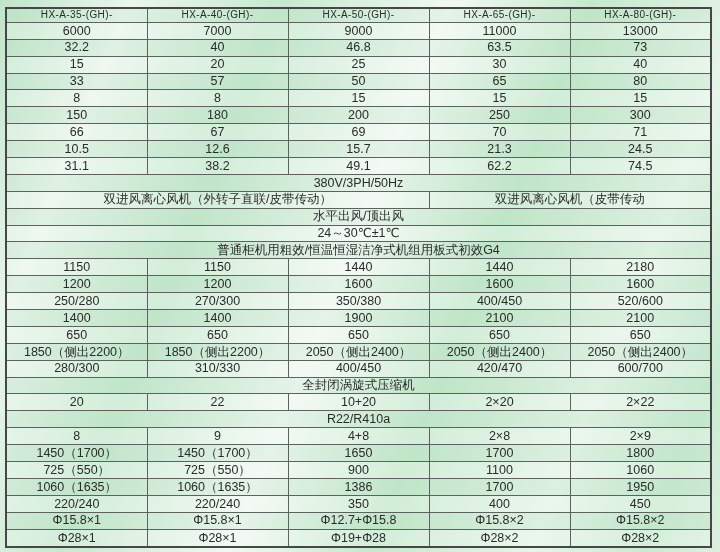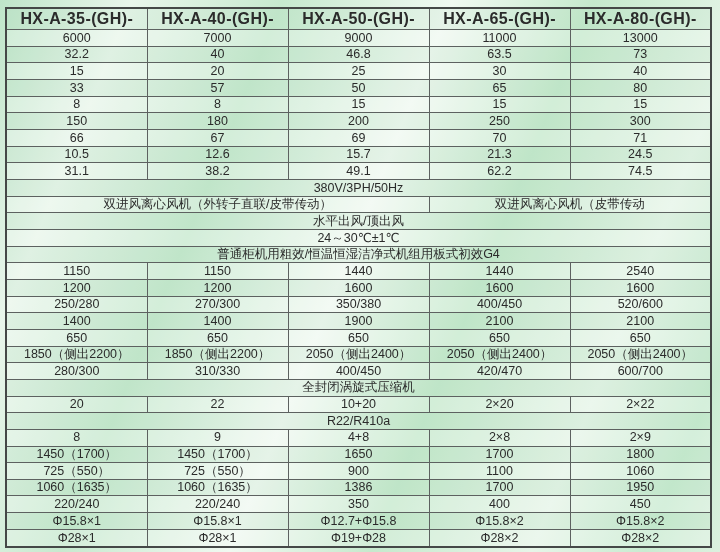--- a/index.html
+++ b/index.html
@@ -43,23 +43,22 @@
     text-align:center;
     vertical-align:middle;
     font-size:12.5px;
     line-height:1;
     color:var(--text);
     padding:0 2px;
     white-space:nowrap;
     overflow:hidden;
   }
   tr[data-name="header-row"] td{
-    font-size:16px;
+    font-size:10px;
     letter-spacing:.4px;
-    font-weight:bold;
   }
   
   tr:nth-child(even) td{
     background:rgba(255,255,255,0.22);
   }
   tr:nth-child(odd) td{
     background:rgba(137,199,154,0.10);
   }
 </style>
 </head>
@@ -159,21 +158,21 @@
           <td colspan="5" data-name="merged-cell">24～30℃±1℃</td>
         </tr>
         <tr data-name="merged-row">
           <td colspan="5" data-name="merged-cell">普通柜机用粗效/恒温恒湿洁净式机组用板式初效G4</td>
         </tr>
         <tr data-name="table-row">
           <td data-name="table-cell">1150</td>
           <td data-name="table-cell">1150</td>
           <td data-name="table-cell">1440</td>
           <td data-name="table-cell">1440</td>
-          <td data-name="table-cell">2540</td>
+          <td data-name="table-cell">2180</td>
         </tr>
         <tr data-name="table-row">
           <td data-name="table-cell">1200</td>
           <td data-name="table-cell">1200</td>
           <td data-name="table-cell">1600</td>
           <td data-name="table-cell">1600</td>
           <td data-name="table-cell">1600</td>
         </tr>
         <tr data-name="table-row">
           <td data-name="table-cell">250/280</td>

